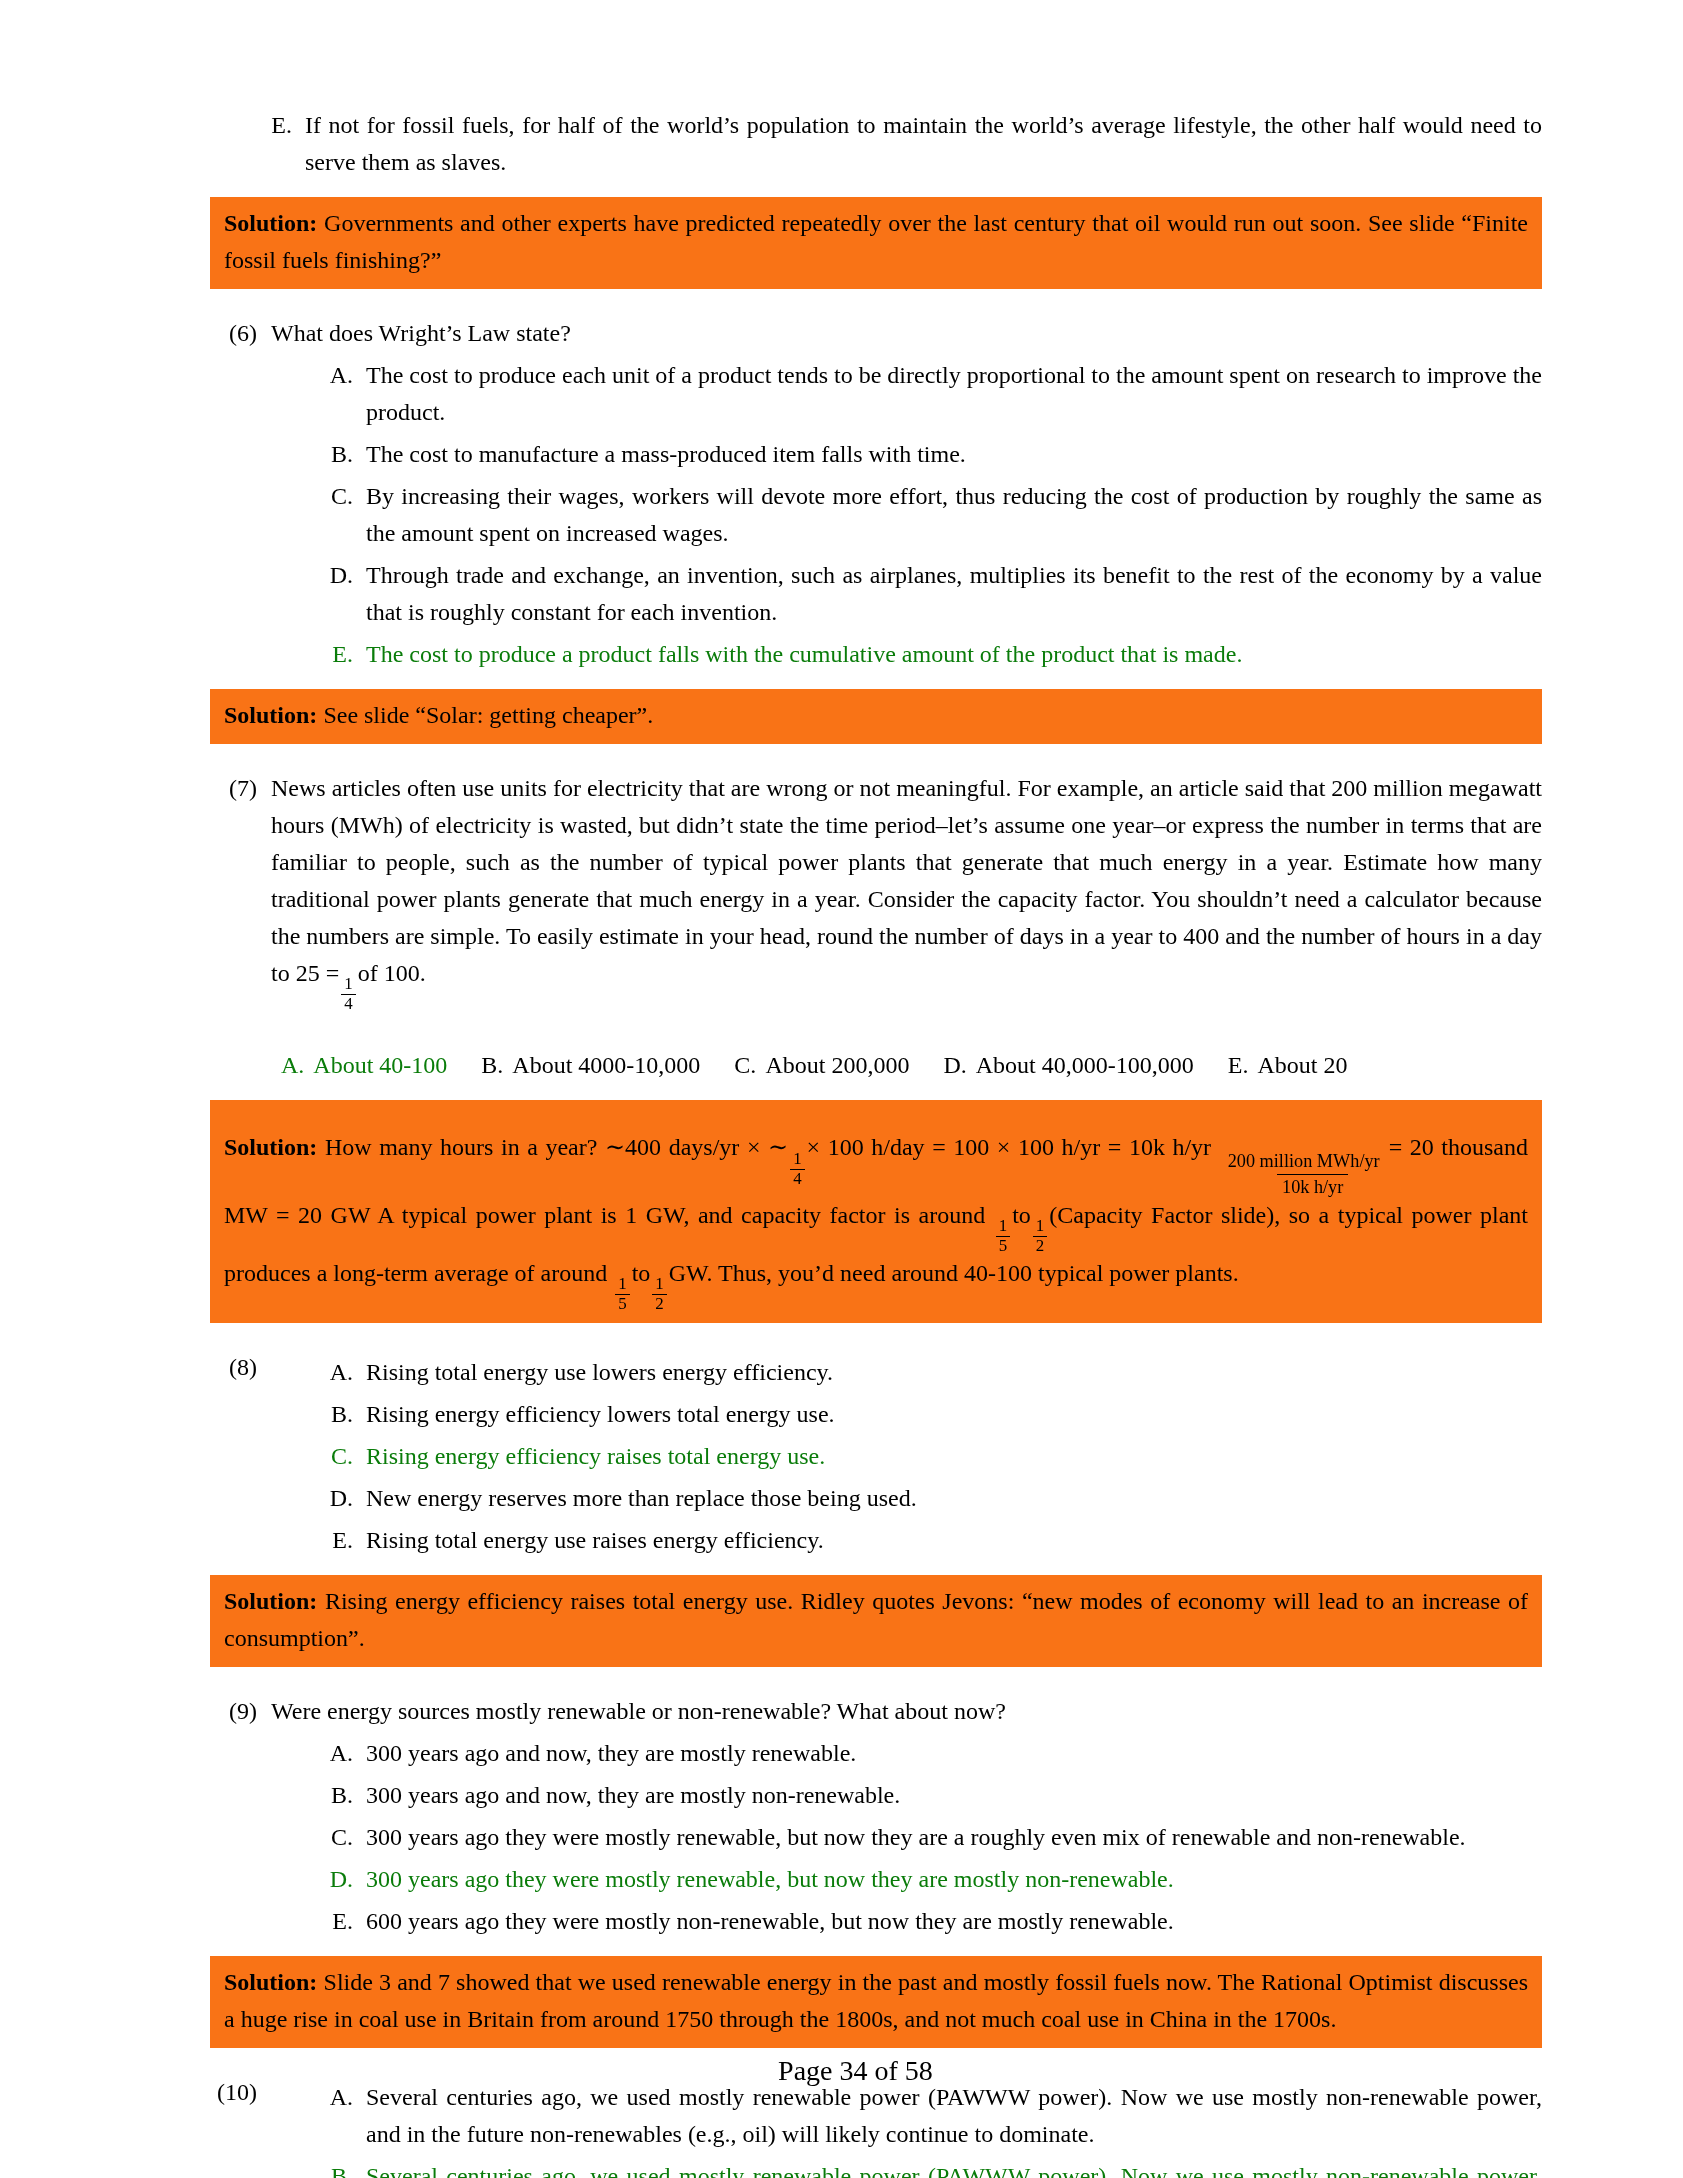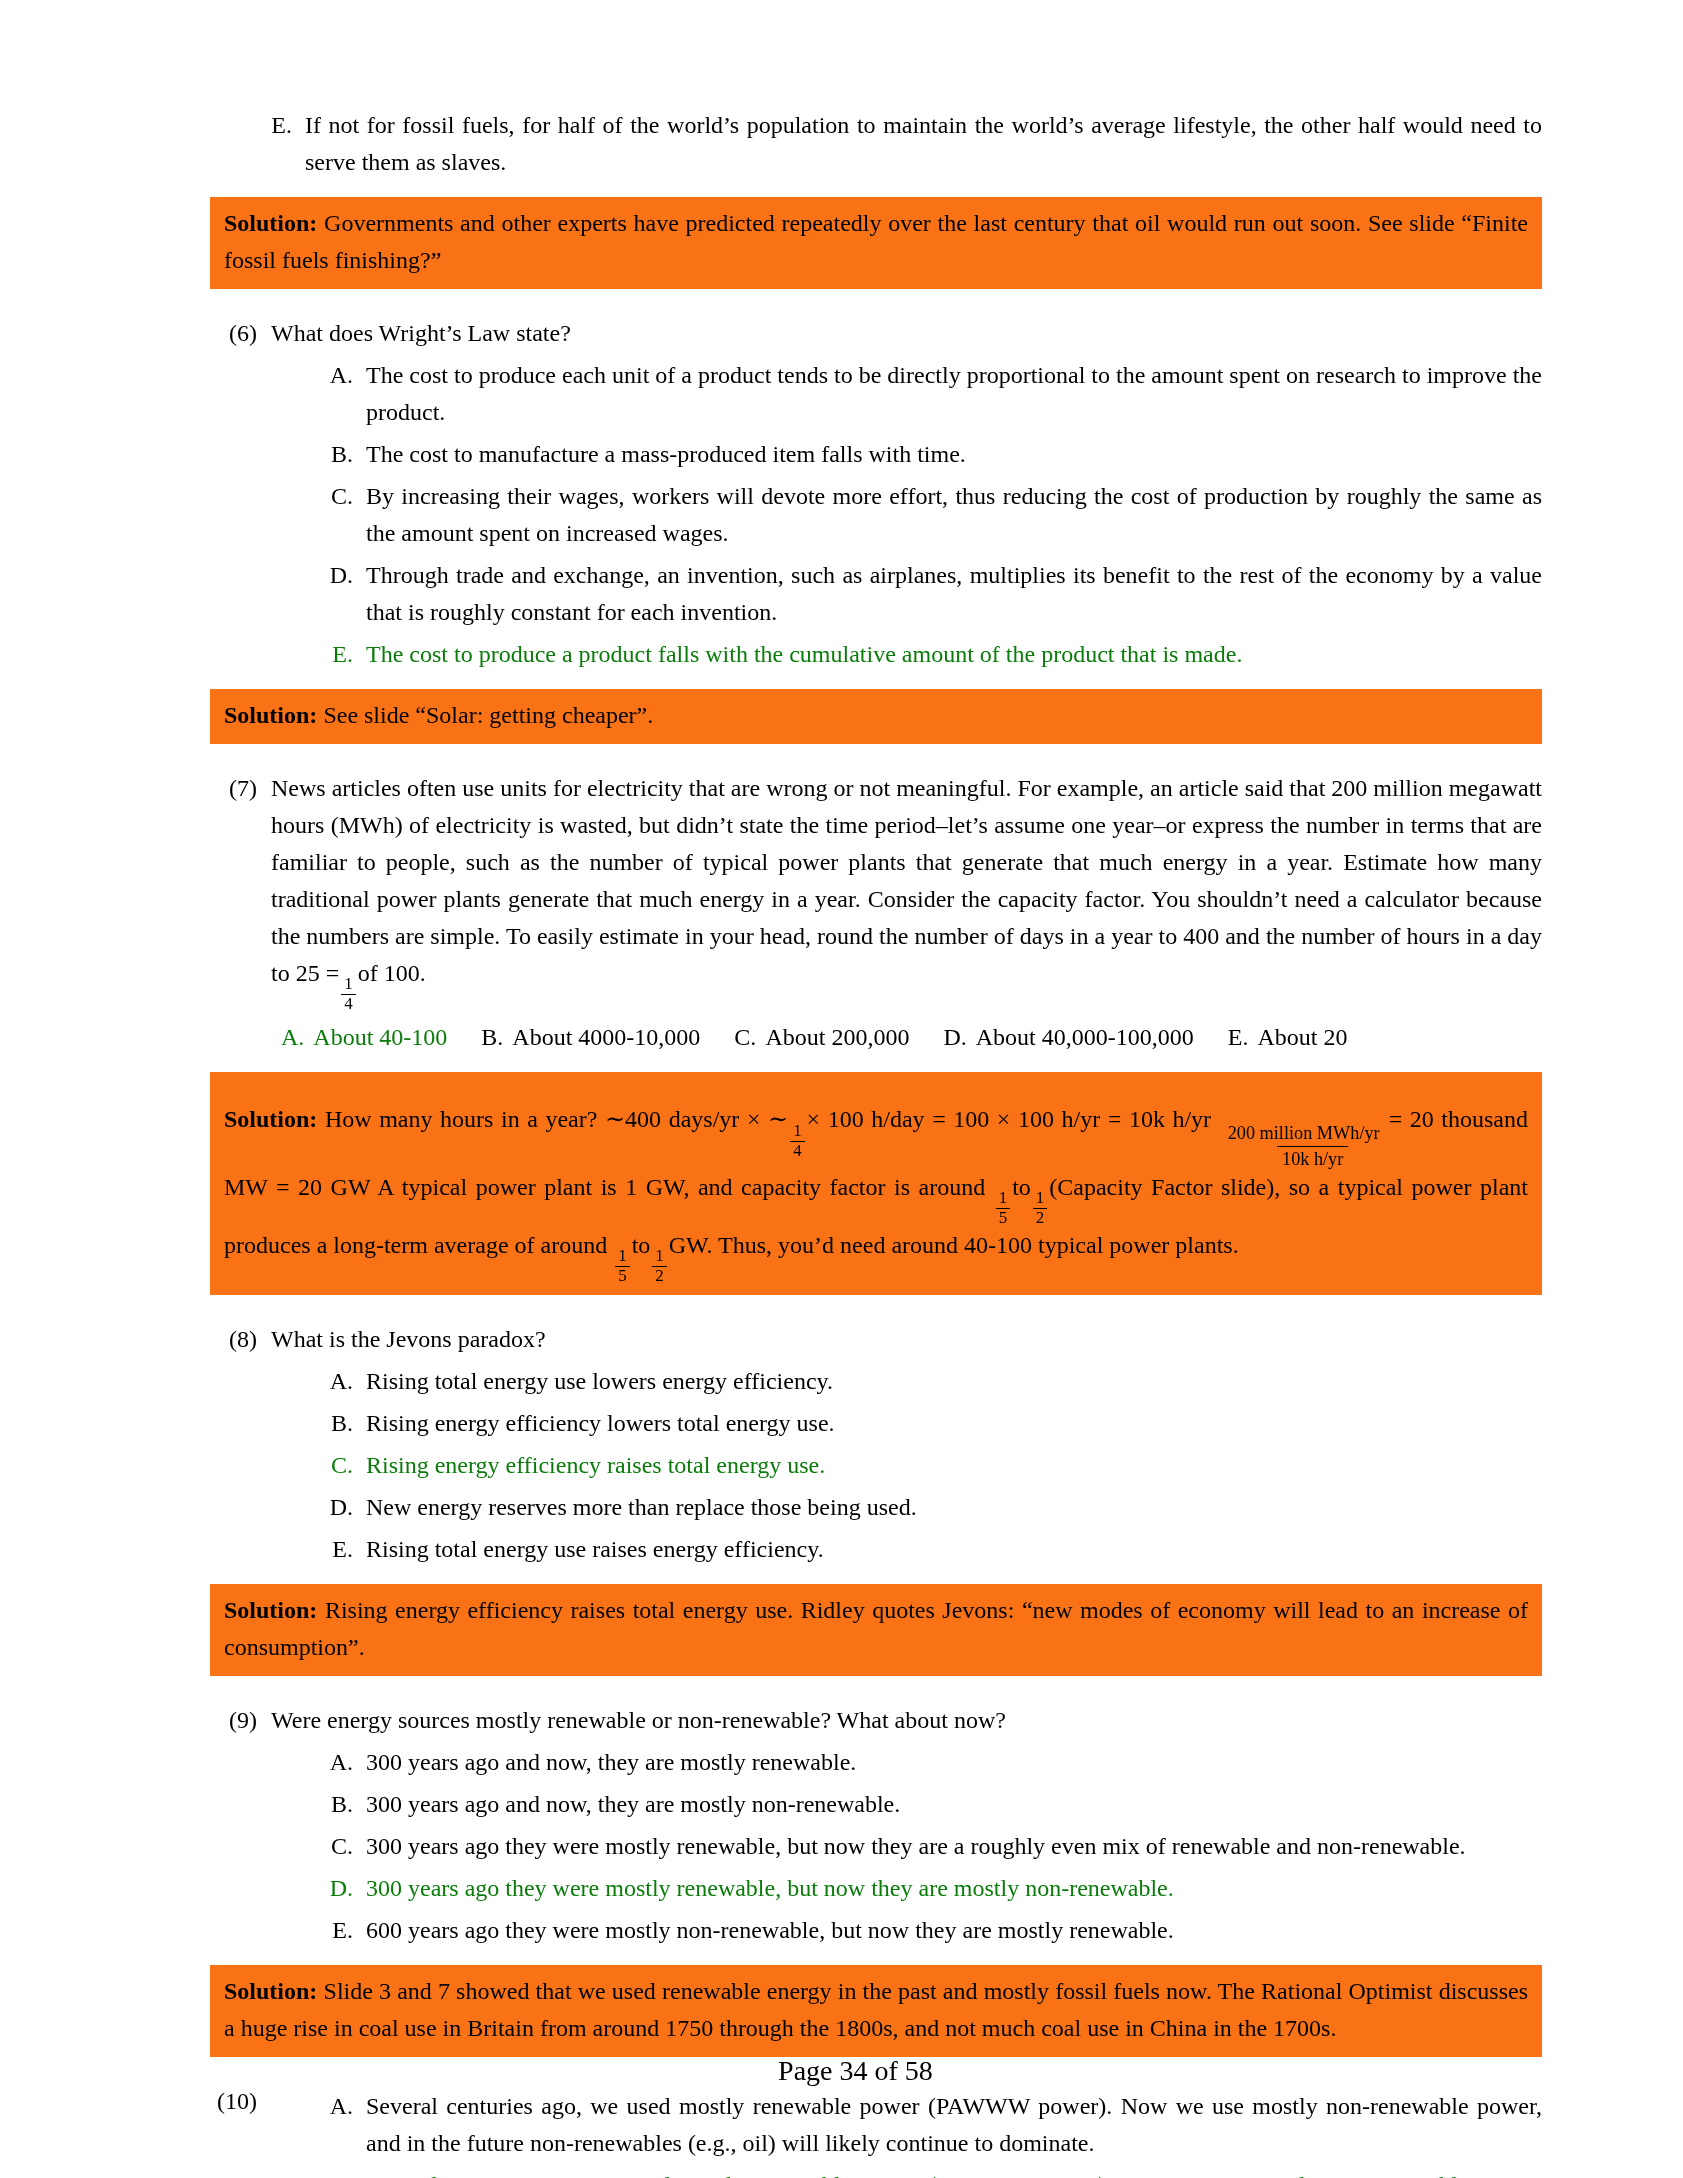--- a/index.html
+++ b/index.html
@@ -90,20 +90,21 @@
   .options-inline {
     font-size: 24px;
     line-height: 37px;
     margin-top: 6px;
     padding-left: 10px;
     white-space: nowrap;
   }
   .inline-opt {
     display: inline-block;
     margin-right: 34px;
+    margin-top: 28px;
   }
   .inline-opt .lab {
     margin-right: 9px;
   }
 
   
   .solution {
     background: #f97316;
     margin-top: 16px;
     padding: 8px 14px 10px 14px;
@@ -263,21 +264,20 @@
           </span><span>to</span><span class="frac">
             <span class="num">1</span>
             <span class="den">2</span>
           </span><span>GW. Thus, you’d need around 40-100 typical power plants.</span>
       </div>
     </div>
 
     <div class="question">
       <div class="q-num">(8)</div>
       <div class="q-body">
-        <div class="qtext">What is the Jevons paradox?</div>
         <div class="options">
           <div class="option">
             <div class="opt-letter">A.</div>
             <div class="opt-text">Rising total energy use lowers energy efficiency.</div>
           </div>
           <div class="option">
             <div class="opt-letter">B.</div>
             <div class="opt-text">Rising energy efficiency lowers total energy use.</div>
           </div>
           <div class="option">

